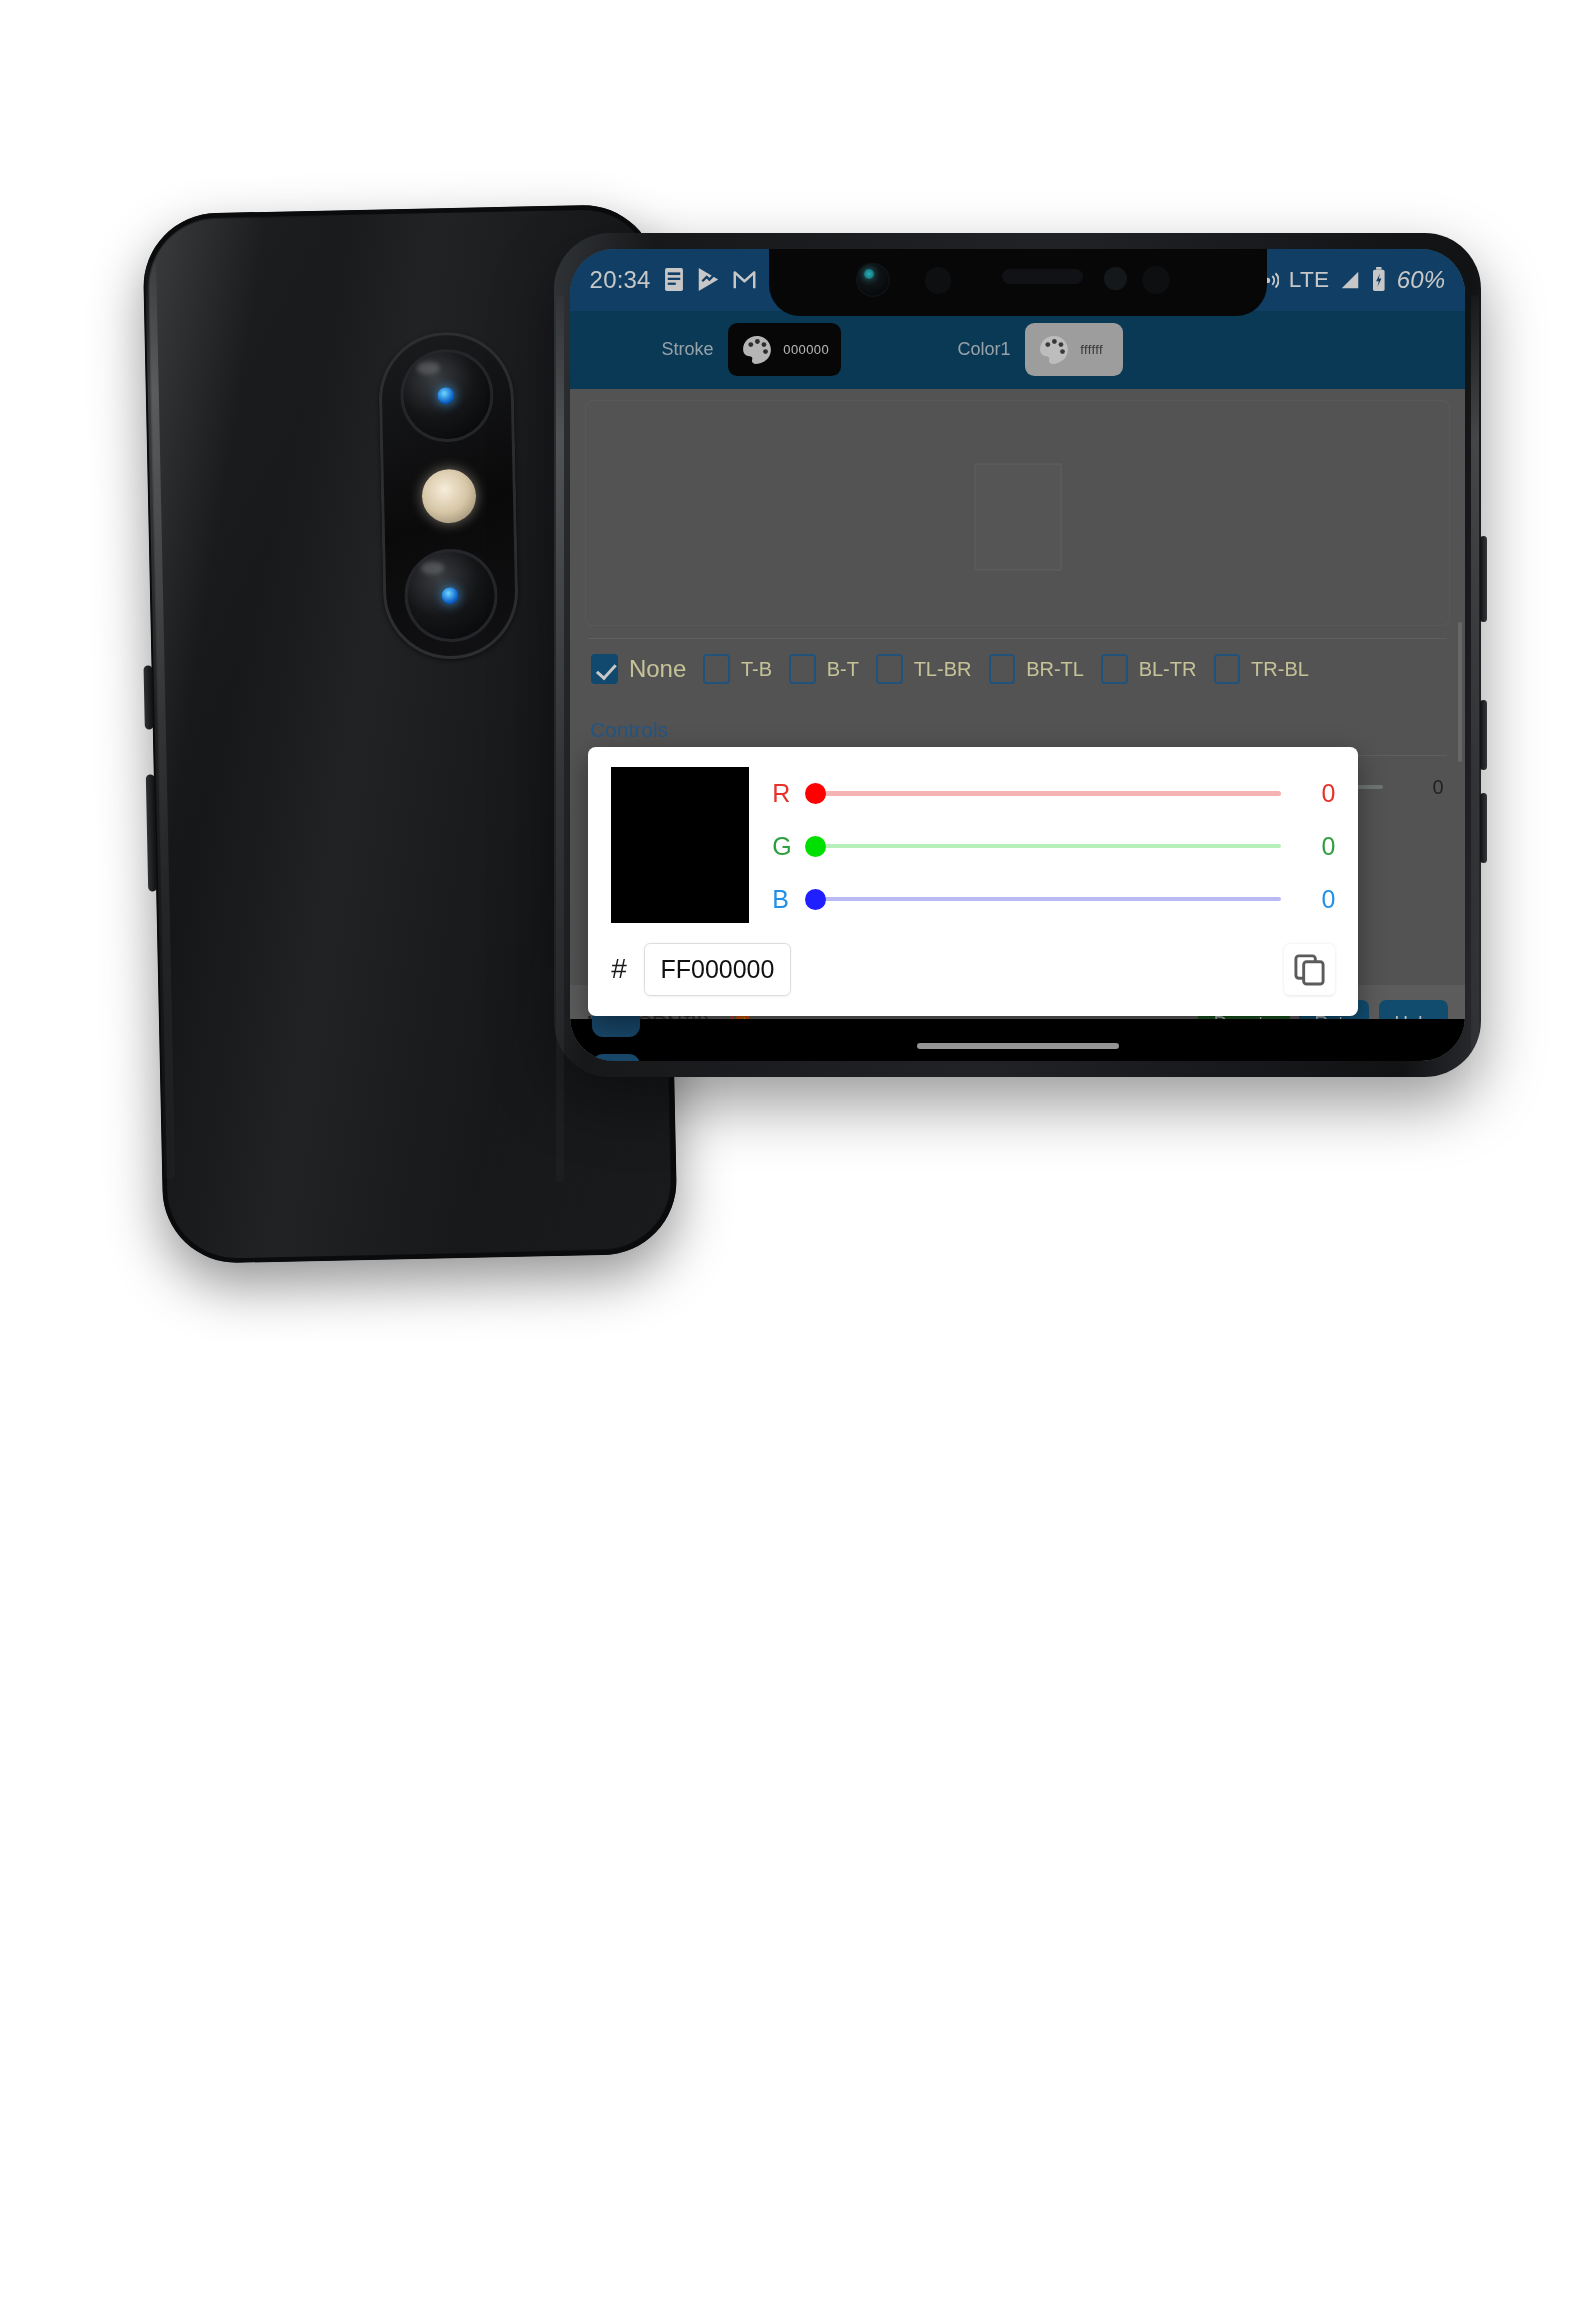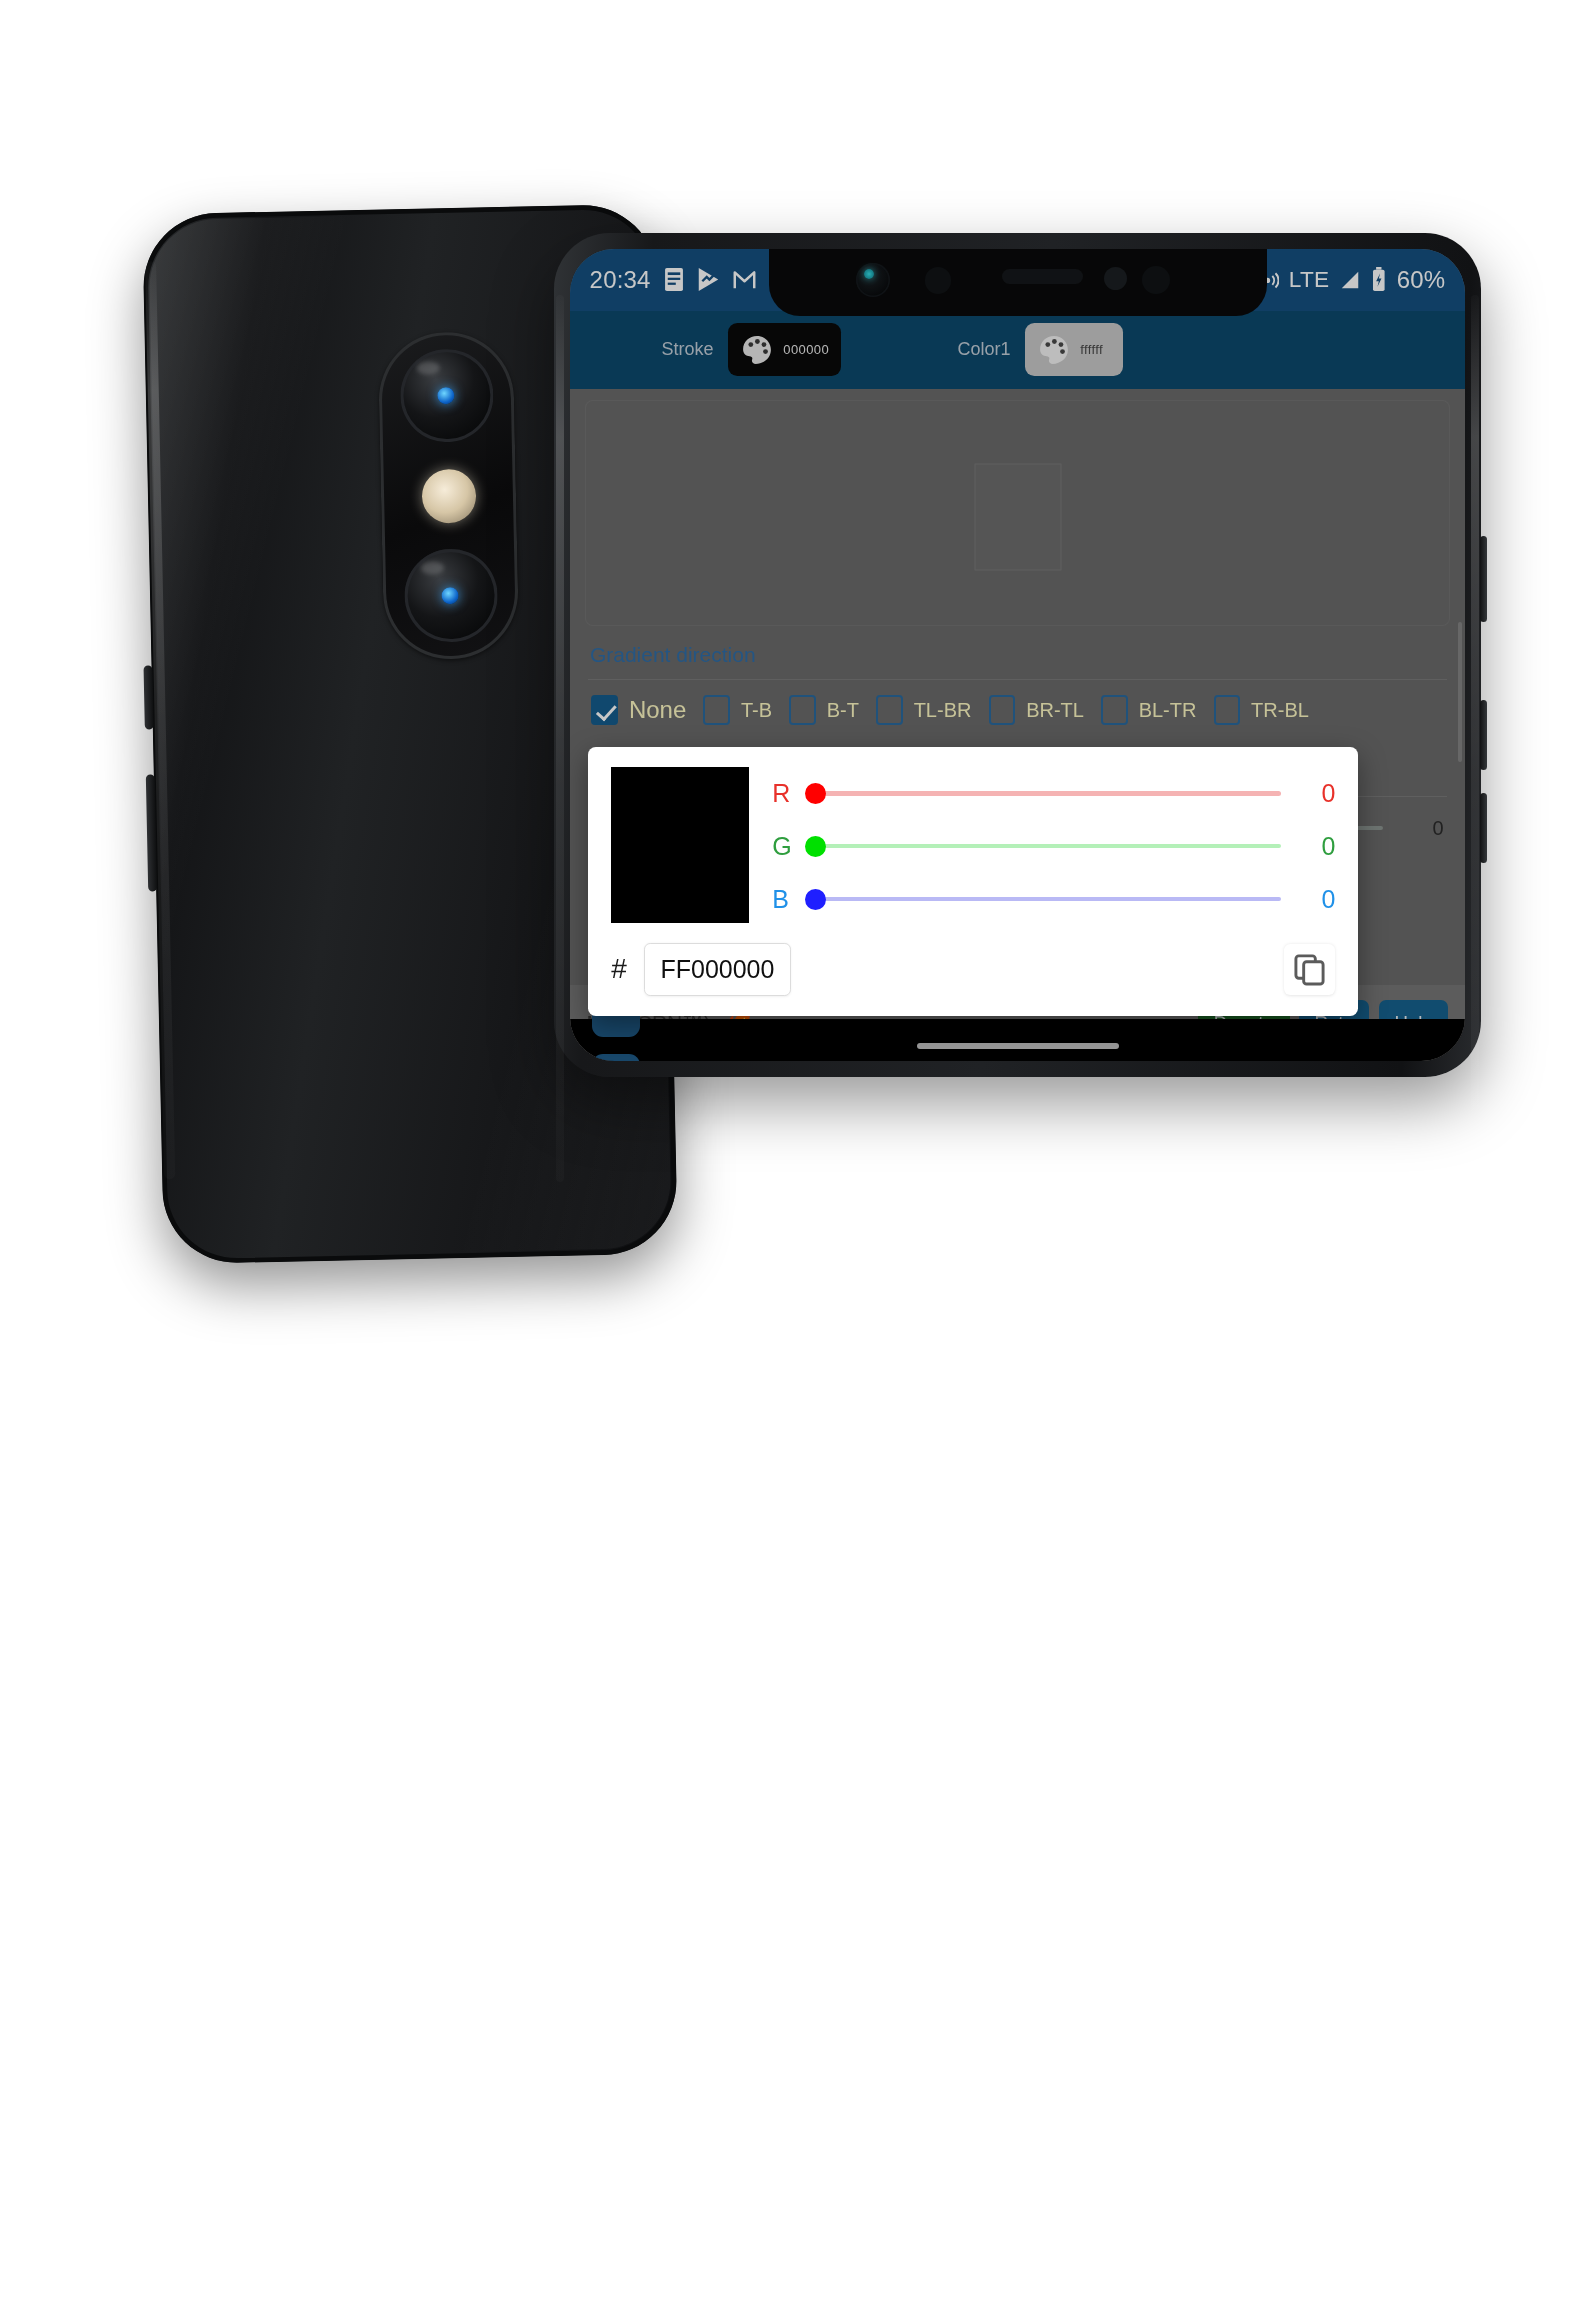--- a/index.html
+++ b/index.html
@@ -105,21 +105,21 @@
   .statusbar {
     position: relative; height: 62px; background: #155081;
     display: flex; align-items: center; color: #fff;
     font-size: 23px; letter-spacing: 0.2px;
     padding: 0 20px;
   }
   .sb-left { display: flex; align-items: center; gap: 12.4px; }
   .sb-time { font-size: 24px; font-weight: 400; }
   .sb-right { margin-left: auto; display: flex; align-items: center; gap: 10px; }
   .sb-right .lte { font-size: 22.6px; }
-  .sb-right .pct { font-size: 24px; }
+  .sb-right .pct { font-size: 24px; font-style: italic; }
   .ico { display: inline-flex; align-items: center; justify-content: center; }
 
   
   .notch {
     position: absolute; left: 50%; transform: translateX(-50%); top: 0;
     width: 498px; height: 67px;
     background: #0a0a0b;
     border-bottom-left-radius: 31px; border-bottom-right-radius: 31px;
     z-index: 6;
   }
@@ -390,21 +390,20 @@
           </div>
         </div>
 
         <div class="body">
 
           <div class="card preview-box">
             <div class="preview-inner"></div>
           </div>
 
           <div style="margin:0 15.6px">
-            <div class="sec-title">Gradient direction</div>
             <div class="sec-rule"></div>
             <div class="grad-row">
               <span class="cb checked"></span>
               <span class="cb-label big">None</span>
               <span class="cb"></span>
               <span class="cb-label">T-B</span>
               <span class="cb"></span>
               <span class="cb-label">B-T</span>
               <span class="cb"></span>
               <span class="cb-label">TL-BR</span>

